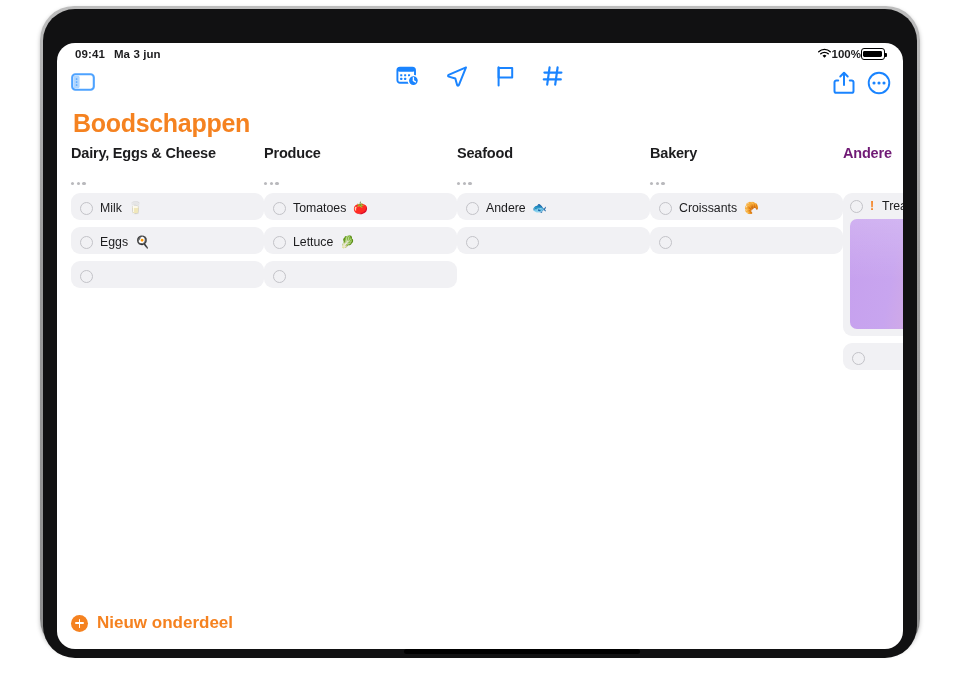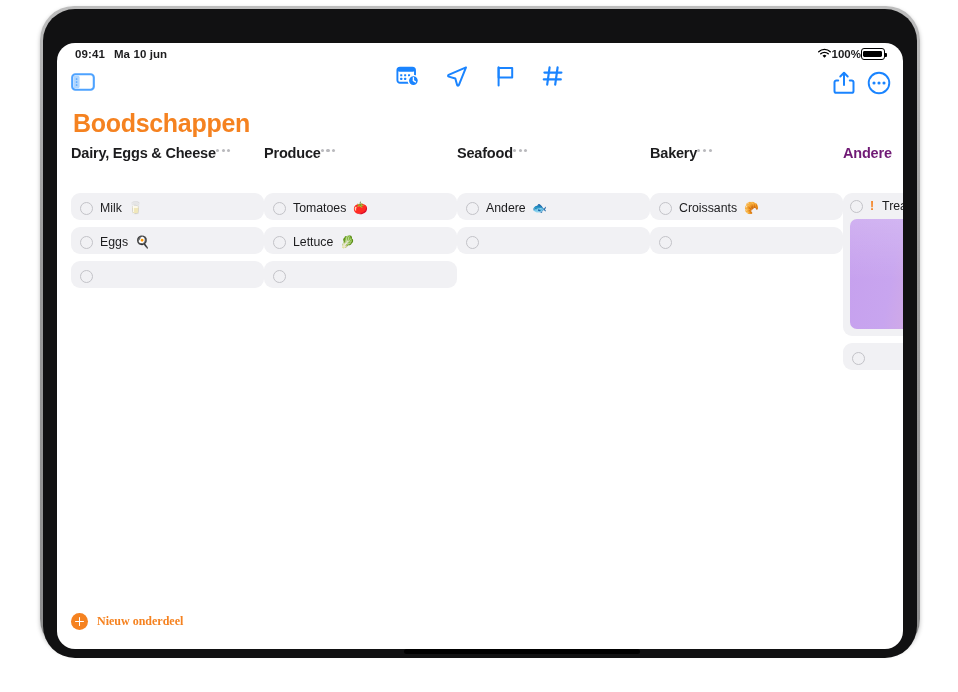--- a/index.html
+++ b/index.html
@@ -96,22 +96,22 @@
     position:absolute; left: 16px; top: 66px;
     font-size: 25px; font-weight: 800; color:#F58220;
     letter-spacing: -0.3px;
   }
   #board {
     position:absolute; left: 0; top: 100px; width: 846px; height: 460px;
     display:flex; gap:0; padding-left: 14px;
   }
   .col { width: 193px; flex: 0 0 193px; }
   .col-head {
-    display:flex; align-items:flex-start; 
-    padding: 0 4px 0 0; margin-bottom: 8px; height: 42px;
+    display:flex; align-items:flex-start; justify-content:space-between;
+    padding: 0 4px 0 0; margin-bottom: 8px; height: 42px; flex-direction: column;
   }
   .col-title {
     font-size: 14.5px; font-weight: 800; color:#1c1c1e;
     line-height: 1.42; letter-spacing:-.2px; max-width: 150px;
   }
   .col.muted .col-title { color:#701a75; font-weight:700;}
   .ellipsis-btn {
     display:flex; gap:2.5px; align-items:center; margin-top: 6px; cursor:pointer;
   }
   .ellipsis-btn i { width:3.2px; height:3.2px; border-radius:50%; background:#b9b9bd; display:block;}
@@ -151,42 +151,42 @@
   }
   .plus-circle {
     width:17px; height:17px; border-radius:50%; background:#F58220;
     position:relative; flex:0 0 17px;
   }
   .plus-circle::before, .plus-circle::after {
     content:""; position:absolute; background:#fff; border-radius:1px;
   }
   .plus-circle::before { left:4px; right:4px; top:7.6px; height:1.9px; }
   .plus-circle::after  { top:4px; bottom:4px; left:7.6px; width:1.9px; }
-  #new-item-label { color:#F58220; font-size:12px; font-weight:600;font-family:Liberation Serif, serif; }
+  #new-item-label { color:#F58220; font-size:17px; font-weight:600; }
 </style>
 </head>
 <body>
 
 <div id="device">
   <div id="device-inner">
 
     <div id="left-marker"></div>
 
     <div id="multitask-dots">
       <i></i>
         <i></i>
         <i></i>
     </div>
 
     <div id="screen">
 
       <div id="statusbar">
         <div id="status-left">
           <span>09:41</span>
-          <span>Ma 10 jun</span>
+          <span>Ma 3 jun</span>
         </div>
         <div id="status-right">
           <span>
             <svg width="15" height="11" viewBox="0 0 16 12">
               <path d="M8 10.6 5.9 8.4a3 3 0 0 1 4.2 0L8 10.6z" fill="#000"></path>
               <path d="M3.9 6.4a5.9 5.9 0 0 1 8.2 0" stroke="#000" stroke-width="1.5" fill="none" stroke-linecap="round"></path>
               <path d="M1.7 4.1a9 9 0 0 1 12.6 0" stroke="#000" stroke-width="1.5" fill="none" stroke-linecap="round"></path>
             </svg>
           </span>
           <span id="battery-pct">100%</span>

